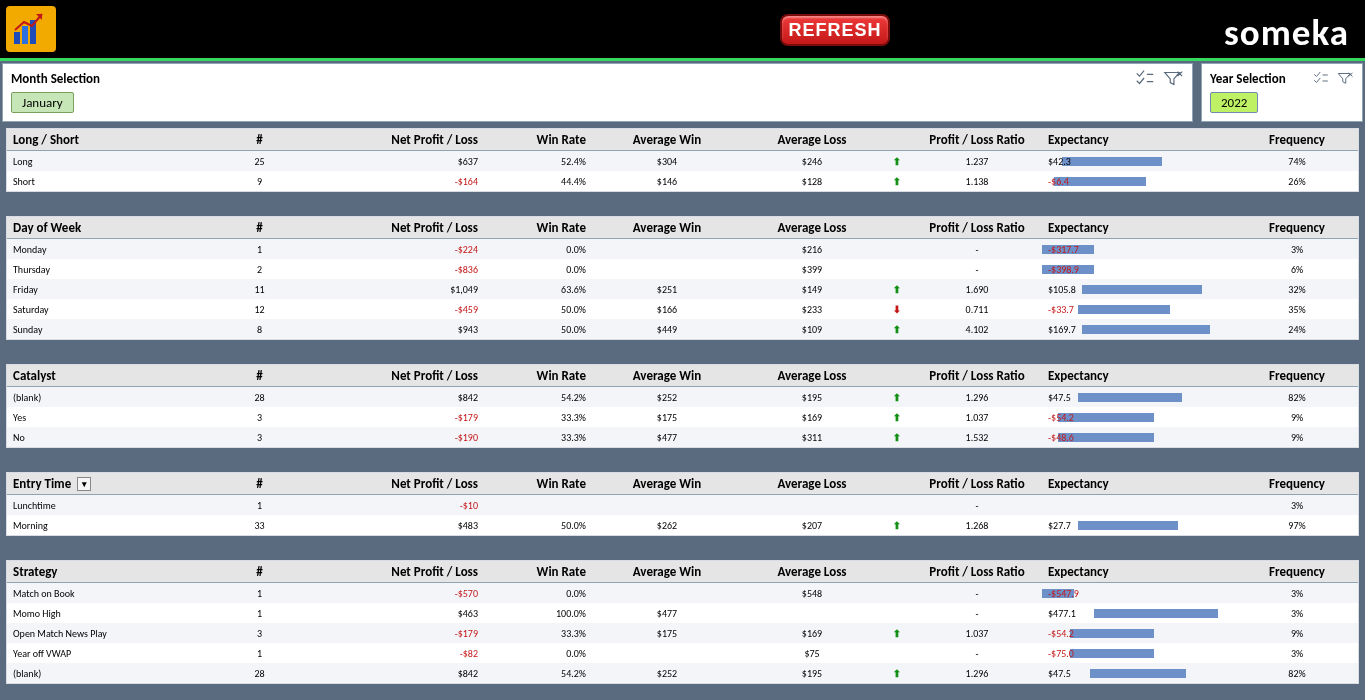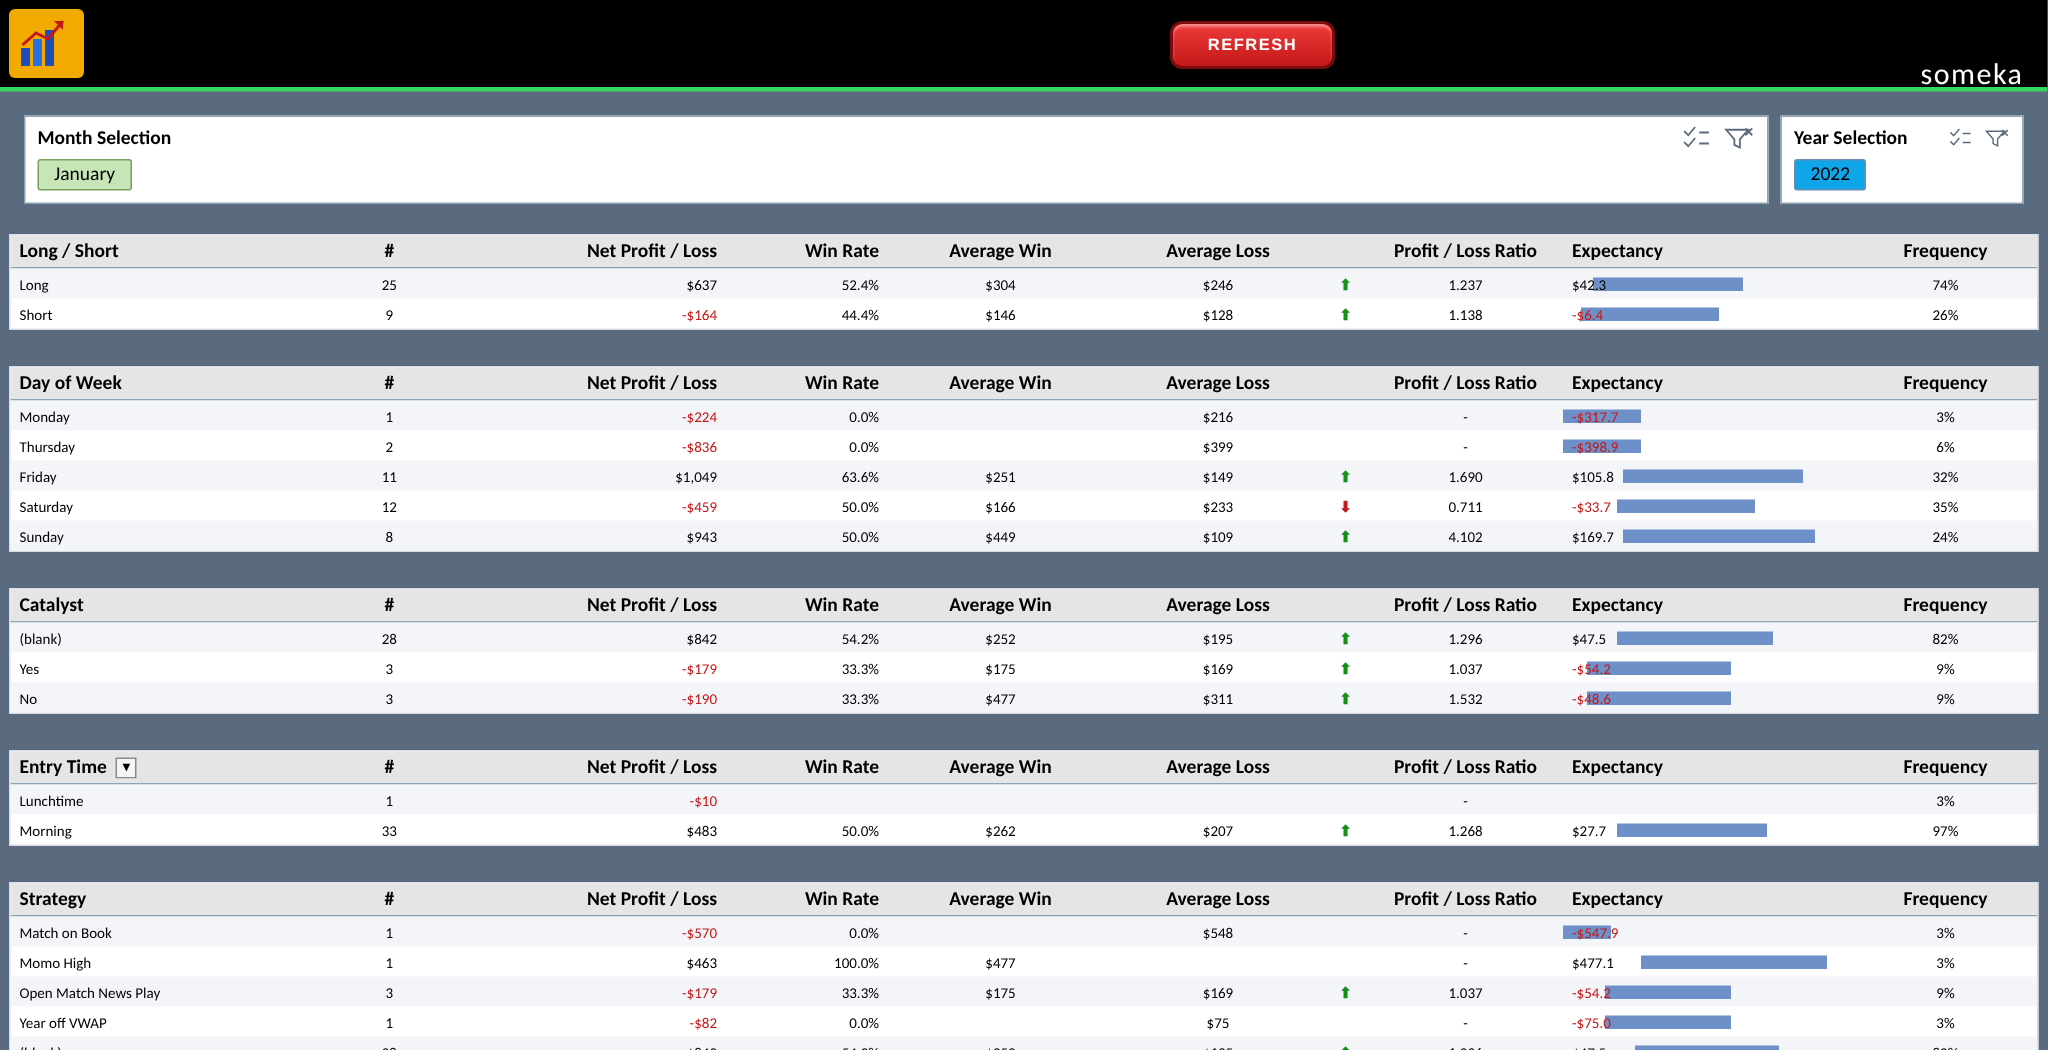--- a/index.html
+++ b/index.html
@@ -35,41 +35,40 @@
     position: absolute;
     left: 780px;
     top: 14px;
     width: 110px;
     height: 32px;
     background: linear-gradient(#ef3a3a, #c41818);
     border: 2px solid #7a0c0c;
     border-radius: 8px;
     color: #fff;
     font-weight: 700;
-    font-size: 11px;
+    font-size: 18px;
     letter-spacing: 1px;
     box-shadow: inset 0 2px 2px rgba(255,255,255,.4);
     cursor: pointer;
   }
   .brand {
     position: absolute;
     right: 16px;
     top: 10px;
     color: #fff;
-    font-size: 20px;
-    font-weight: 400;
+    font-size: 37px;
+    font-weight: 700;
     letter-spacing: 1px;
-    margin-top: 28px;
   }
   .green-line { height: 3px; background: #37d85e; }
 
   .selectors {
     display: flex;
     gap: 8px;
-    padding: 16px;
+    padding: 2px;
   }
   .sel-panel {
     background: #fff;
     border: 1px solid #8fa3b3;
     padding: 4px 8px 8px 8px;
   }
   .month-panel { flex: 1; }
   .year-panel { width: 162px; }
   .sel-header {
     display: flex;
@@ -80,21 +79,21 @@
   }
   .sel-icons { display: flex; gap: 6px; color: #5b6b7d;}
   .sel-chip {
     display: inline-block;
     padding: 2px 10px;
     border-radius: 2px;
     font-size: 13px;
     margin-top: 4px;
   }
   .chip-month { background: #c7e6b7; border: 1px solid #7aa060; }
-  .chip-year  { background: #0ea5e9; border: 1px solid #6f8bb4; }
+  .chip-year  { background: #bef264; border: 1px solid #6f8bb4; }
 
   .section {
     margin: 4px 6px 0 6px;
     background: #fff;
     border: 1px solid #d7dde3;
   }
   .section + .gap { height: 20px; }
   .thead-row {
     display: flex;
     background: #e5e5e5;

